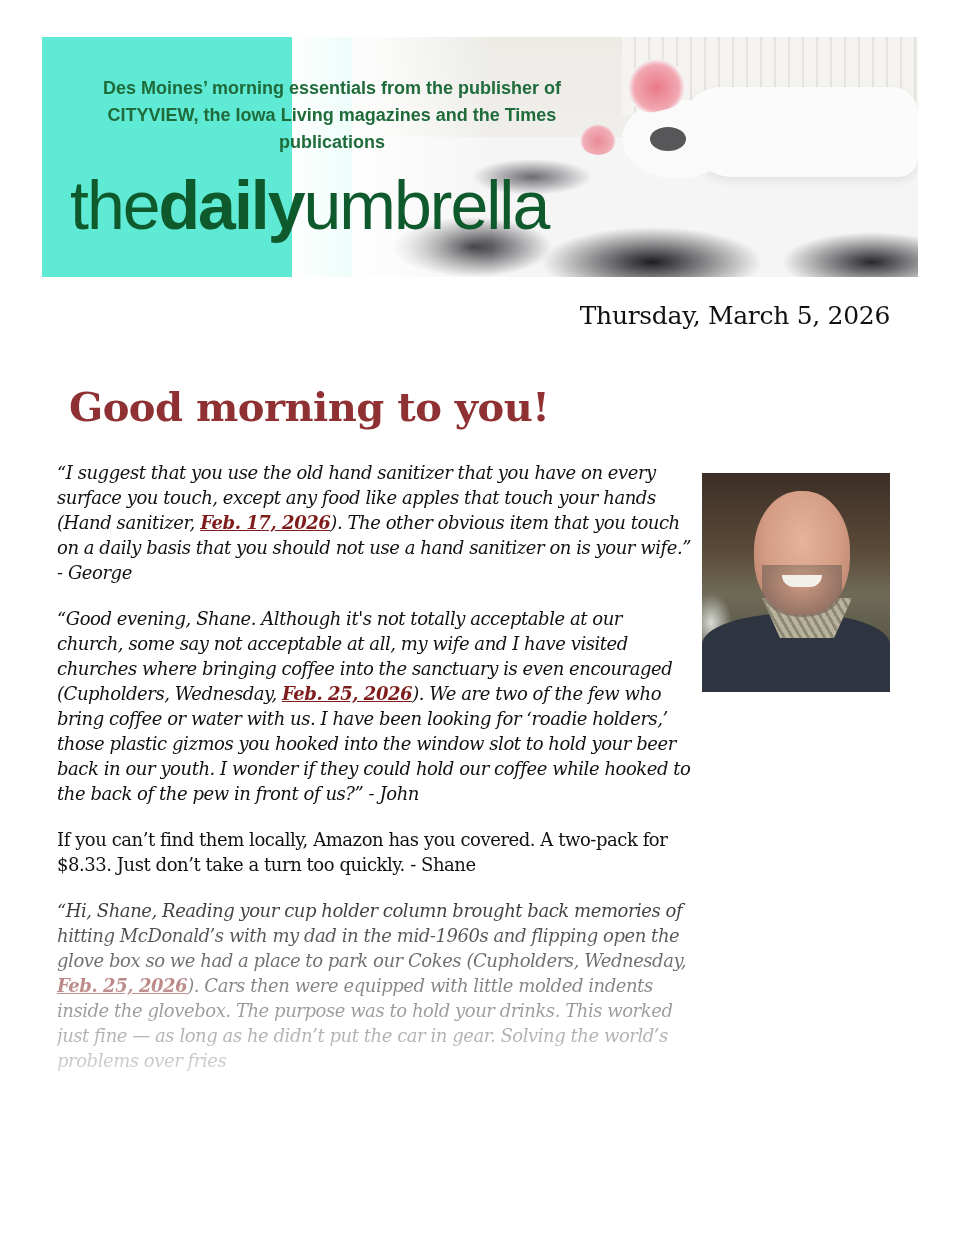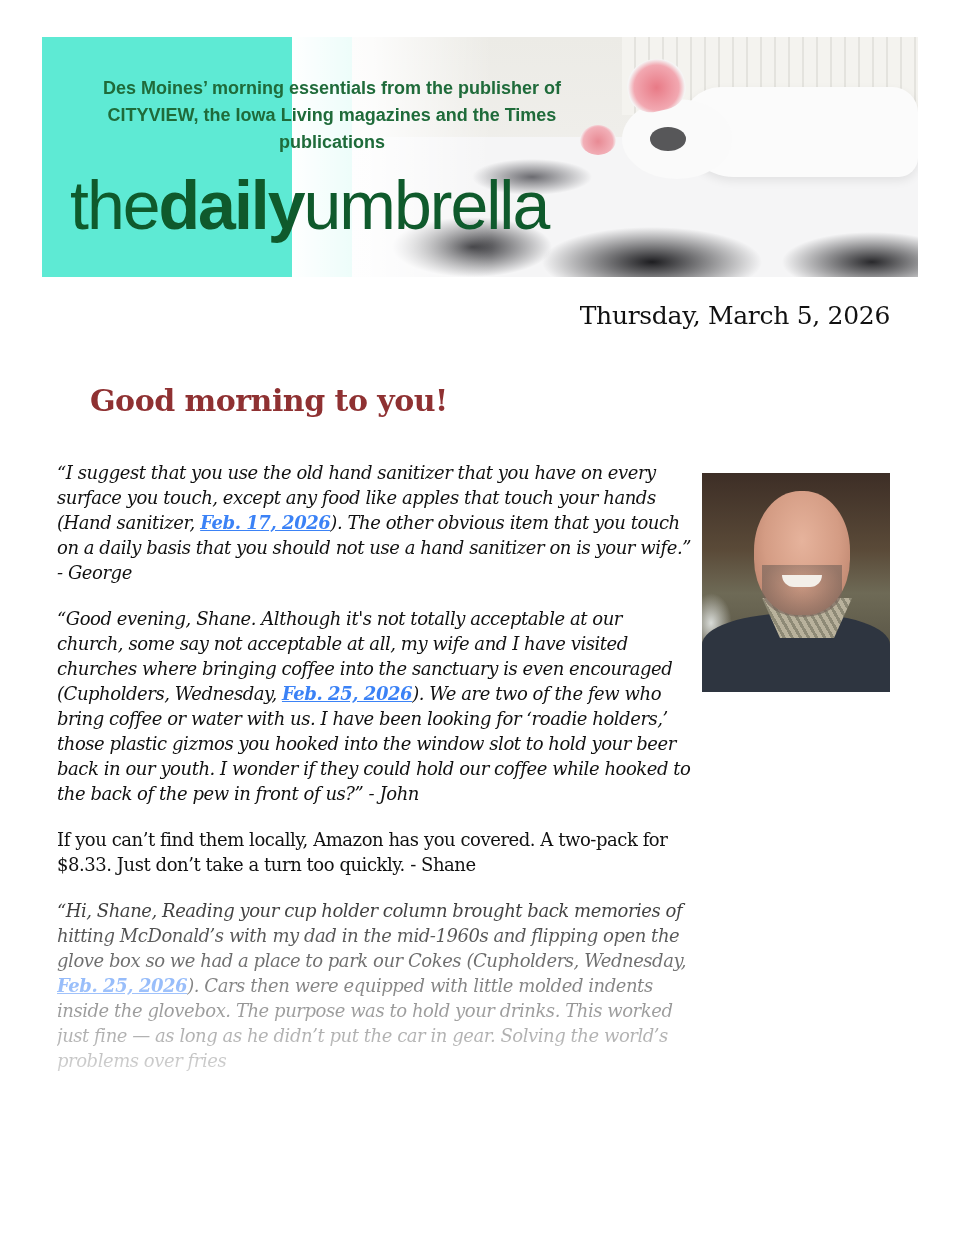--- a/index.html
+++ b/index.html
@@ -71,22 +71,22 @@
   
   .date {
     position: absolute; right: 70px; top: 301px;
     font-family: "DejaVu Serif", serif; font-weight: normal; font-size: 25px;
     color: #111111; letter-spacing: -0.3px;
   }
 
   
   .greeting {
     position: absolute; left: 69px; top: 383px;
-    font-family: "DejaVu Serif", serif; font-weight: bold; font-size: 30px;
-    color: #8f3132; letter-spacing: -0.5px; margin-left: 21px;
+    font-family: "DejaVu Serif", serif; font-weight: bold; font-size: 40px;
+    color: #8f3132; letter-spacing: -0.5px;
   }
 
   
   .author-photo {
     position: absolute; left: 702px; top: 473px; width: 188px; height: 219px;
     overflow: hidden;
     background: linear-gradient(180deg, #3d2e26 0%, #5a4a38 35%, #6e6a56 55%, #4a463a 100%);
   }
   .author-photo .bg-light {
     position: absolute; left: 0; top: 120px; width: 30px; height: 60px;
@@ -118,21 +118,21 @@
 
   
   .article {
     position: absolute; left: 57px; top: 460px; width: 636px;
     font-family: "DejaVu Serif", serif; font-size: 18px; line-height: 25px;
     color: #111111; letter-spacing: -0.45px;
   }
   .article p { margin-bottom: 21px; }
   .article p.quote { font-style: italic; }
   .article a {
-    color: #3b82f6; font-weight: bold; text-decoration: underline; font-style: italic;
+    color: #7f1d1d; font-weight: bold; text-decoration: underline; font-style: italic;
   }
   .article p.fade {
     -webkit-mask-image: linear-gradient(180deg, rgba(0,0,0,0.85) 0%, rgba(0,0,0,0.55) 45%, rgba(0,0,0,0.18) 100%);
             mask-image: linear-gradient(180deg, rgba(0,0,0,0.85) 0%, rgba(0,0,0,0.55) 45%, rgba(0,0,0,0.18) 100%);
   }
 </style>
 </head>
 <body>
 
 <div class="banner">

